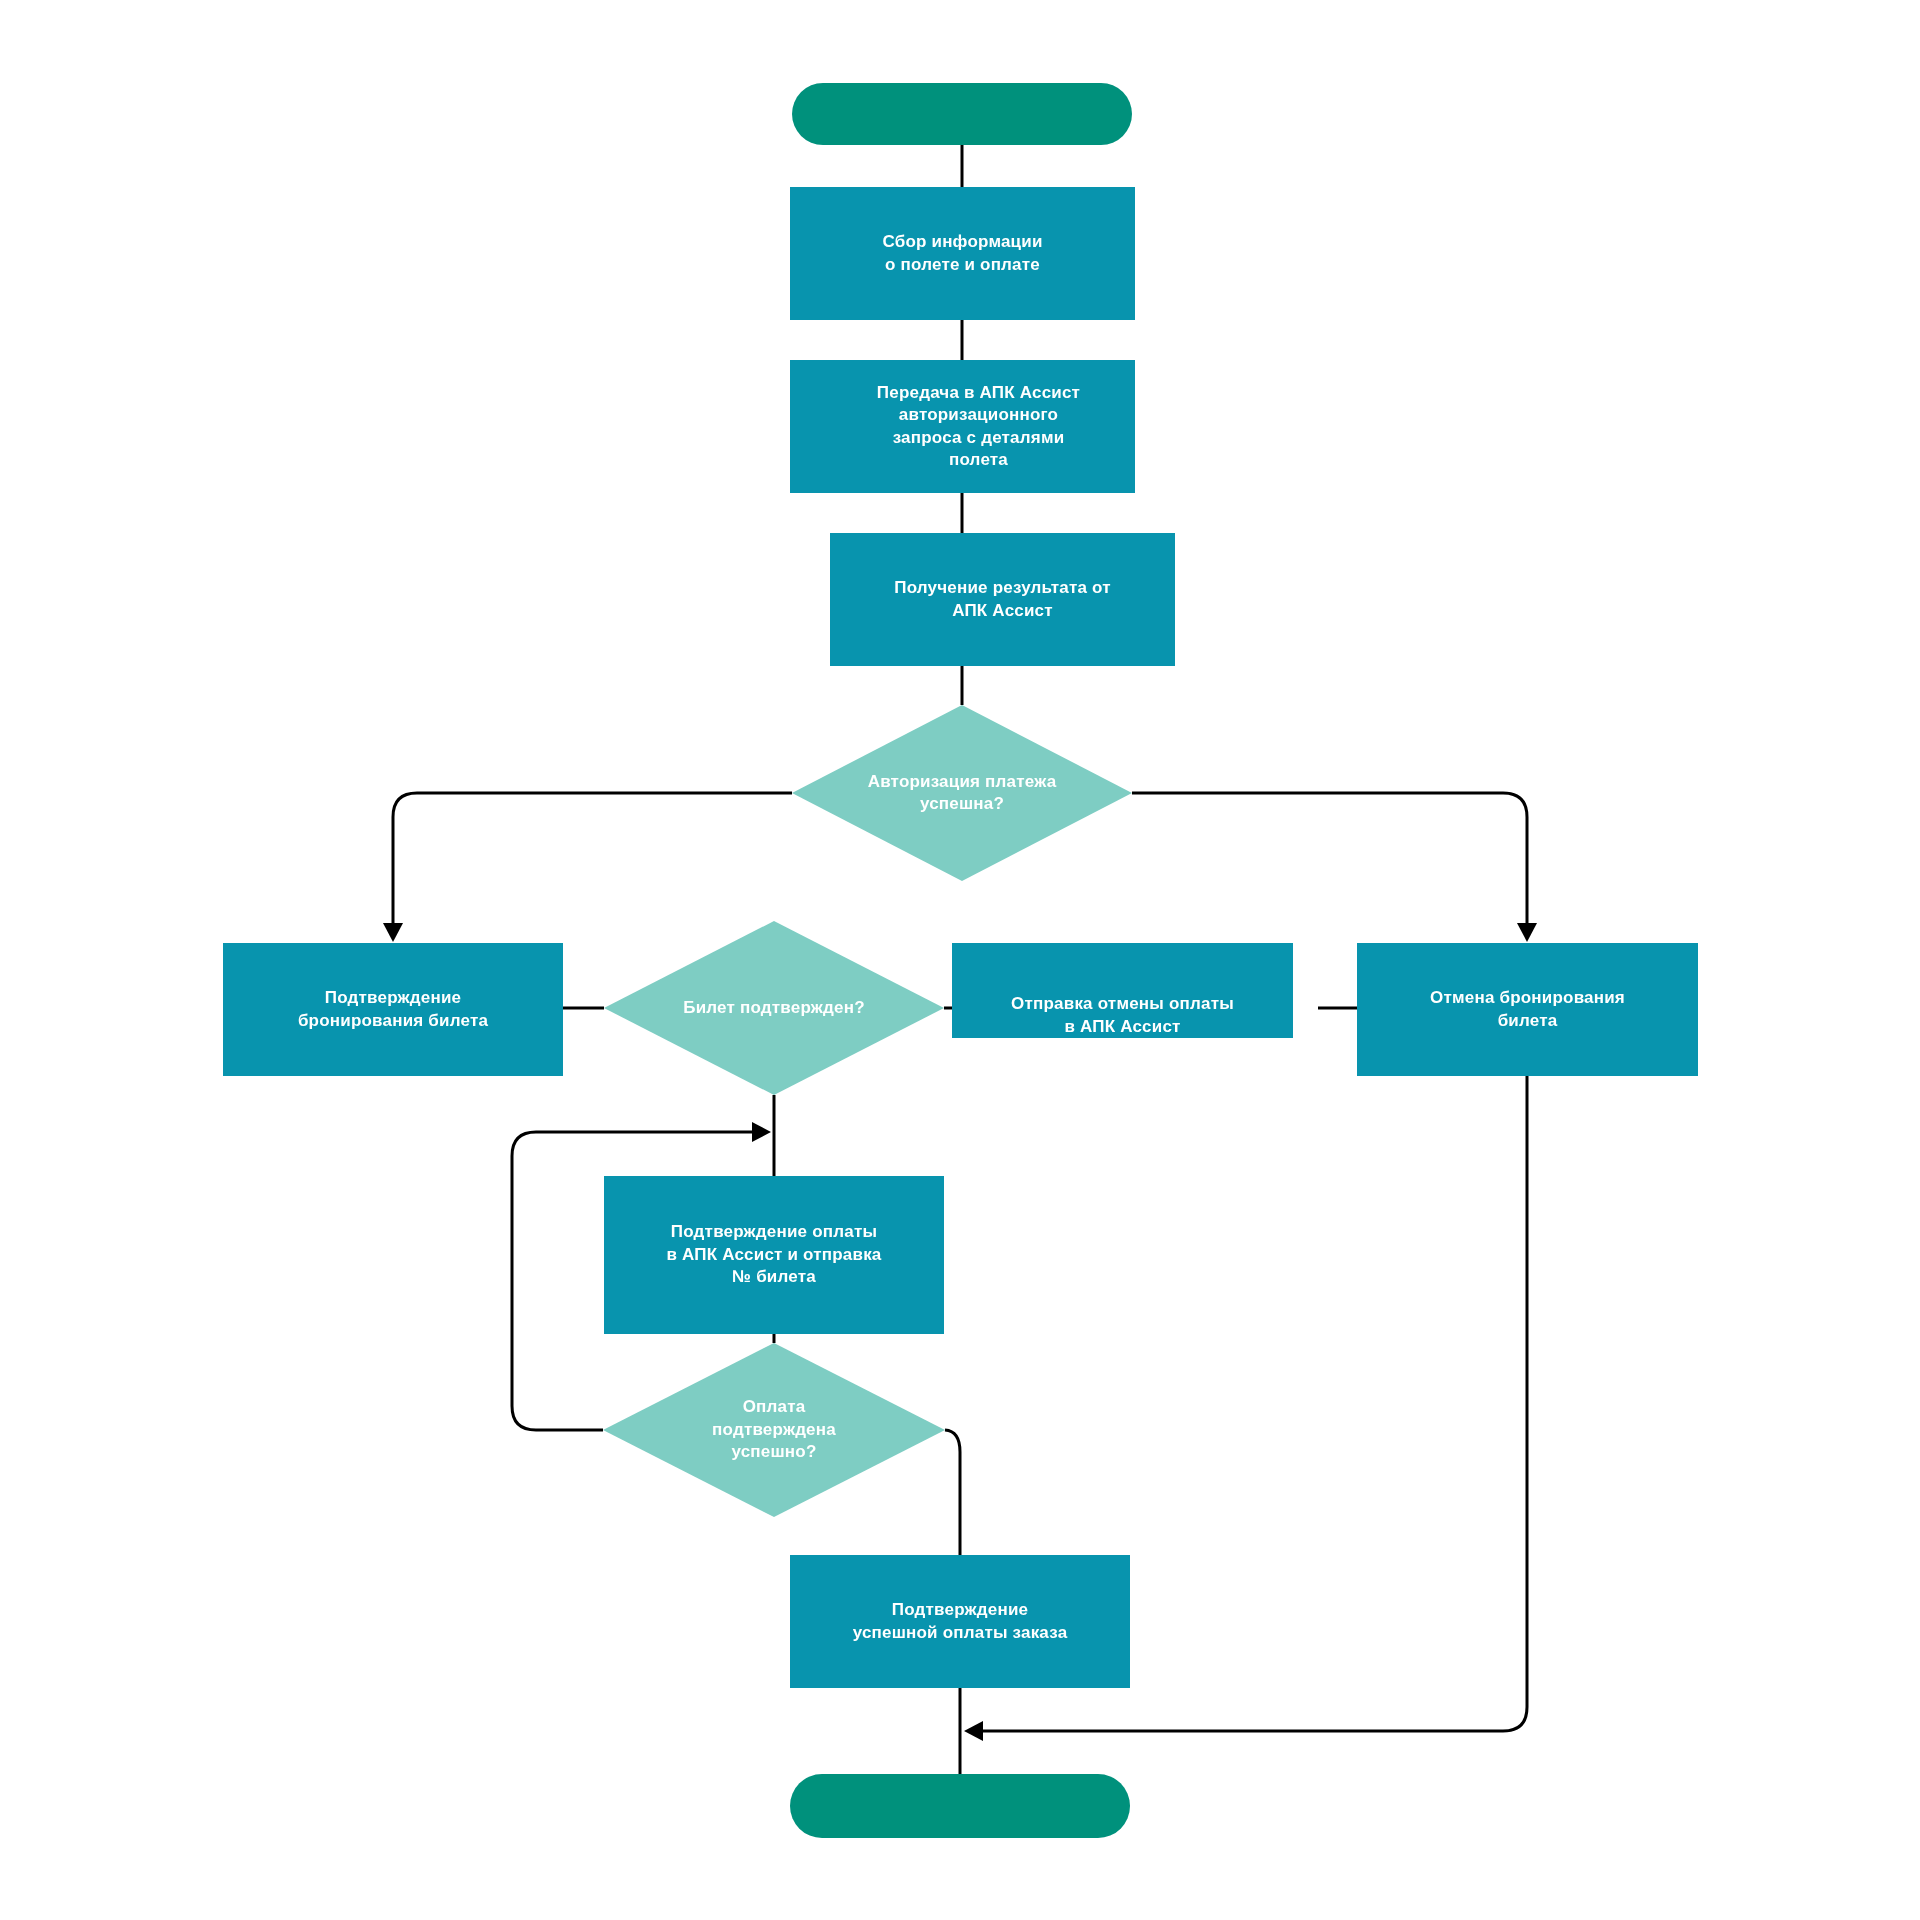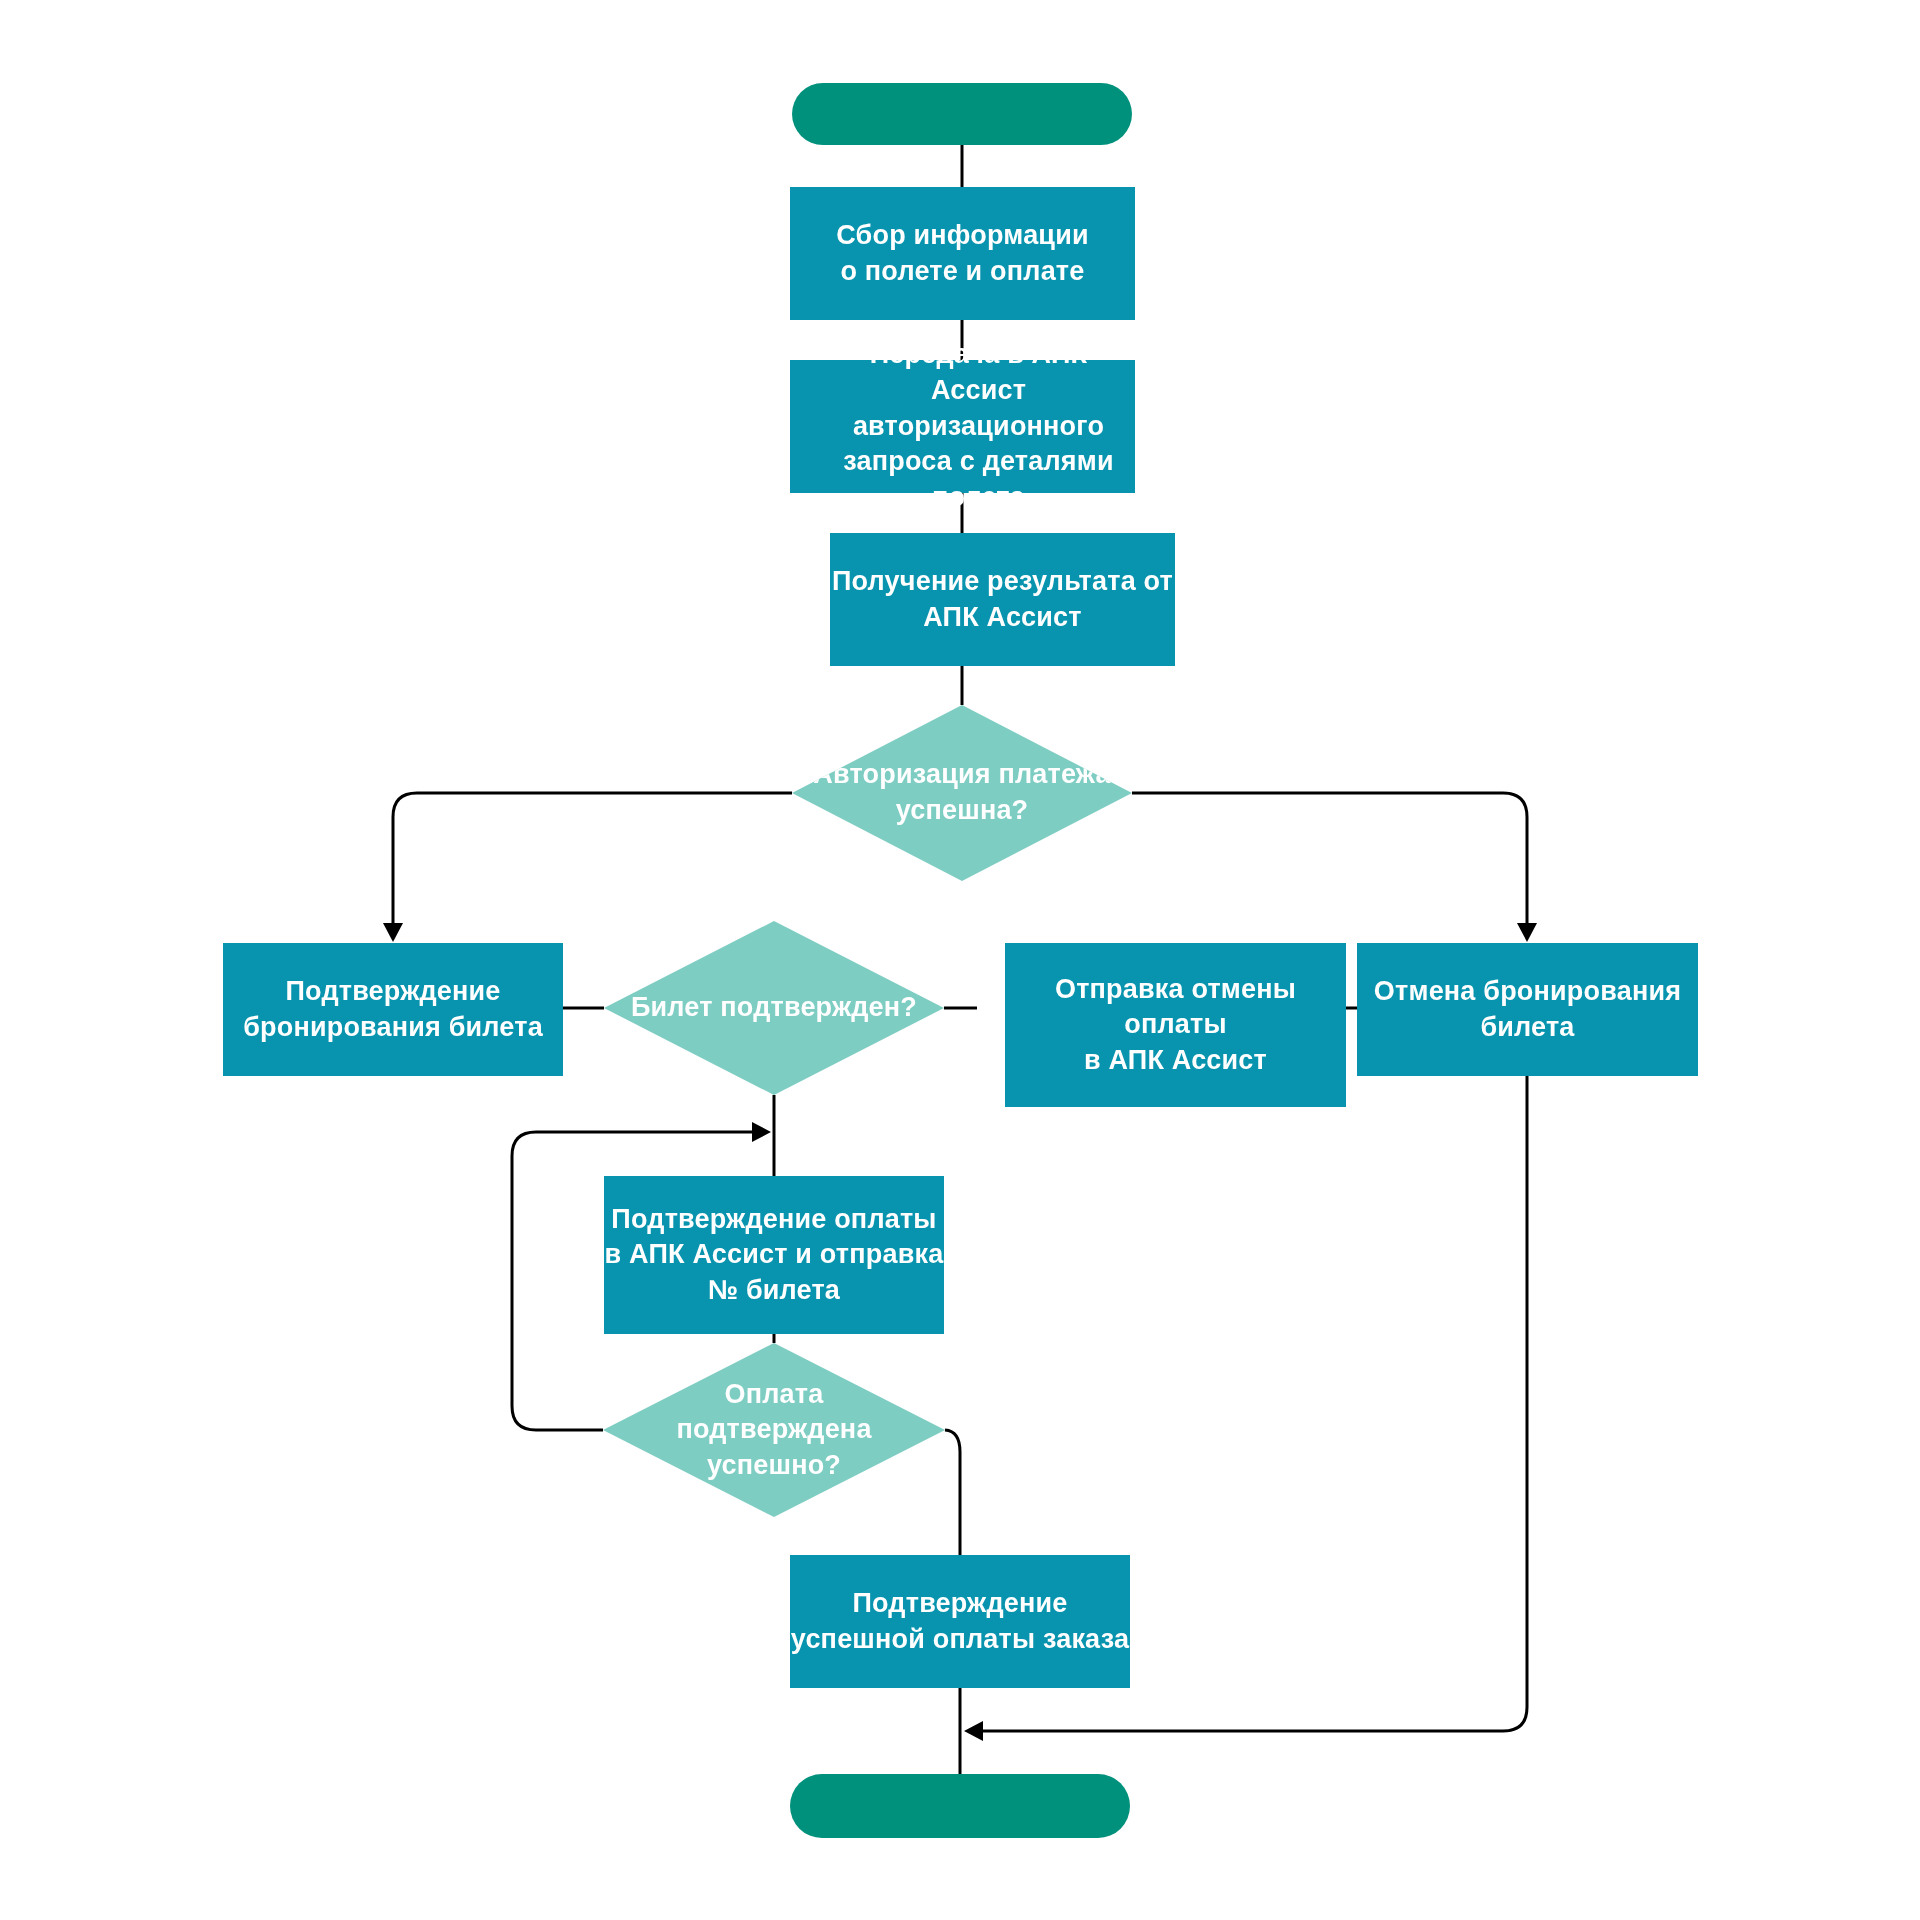--- a/index.html
+++ b/index.html
@@ -28,21 +28,21 @@
     display: flex;
     align-items: center;
     justify-content: center;
     text-align: center;
     box-sizing: border-box;
   }
   .node .label {
     white-space: pre-line;
     color: #ffffff;
     font-weight: bold;
-    font-size: 27px;
+    font-size: 17px;
     line-height: 1.32;
     letter-spacing: 0.2px;
   }
   .terminal {
     background: #00917C;
     border-radius: 32px;
   }
   .process {
     background: #0894AE;
   }
@@ -113,21 +113,21 @@
 
   <div class="node process" style="left:223px; top:943px; width:340px; height:133px;">
     <span class="label">Подтверждение
 бронирования билета</span>
   </div>
 
   <div class="node decision" style="left:604px; top:921px; width:340px; height:174px;">
     <span class="label">Билет подтвержден?</span>
   </div>
 
-  <div class="node process" style="left:1005px; top:943px; width:341px; height:164px;">
+  <div class="node process" style="left:952px; top:943px; width:341px; height:95px;align-items:flex-end;">
     <span class="label">Отправка отмены оплаты
 в АПК Ассист</span>
   </div>
 
   <div class="node process" style="left:1357px; top:943px; width:341px; height:133px;">
     <span class="label">Отмена бронирования
 билета</span>
   </div>
 
   <div class="node process" style="left:604px; top:1176px; width:340px; height:158px;">

